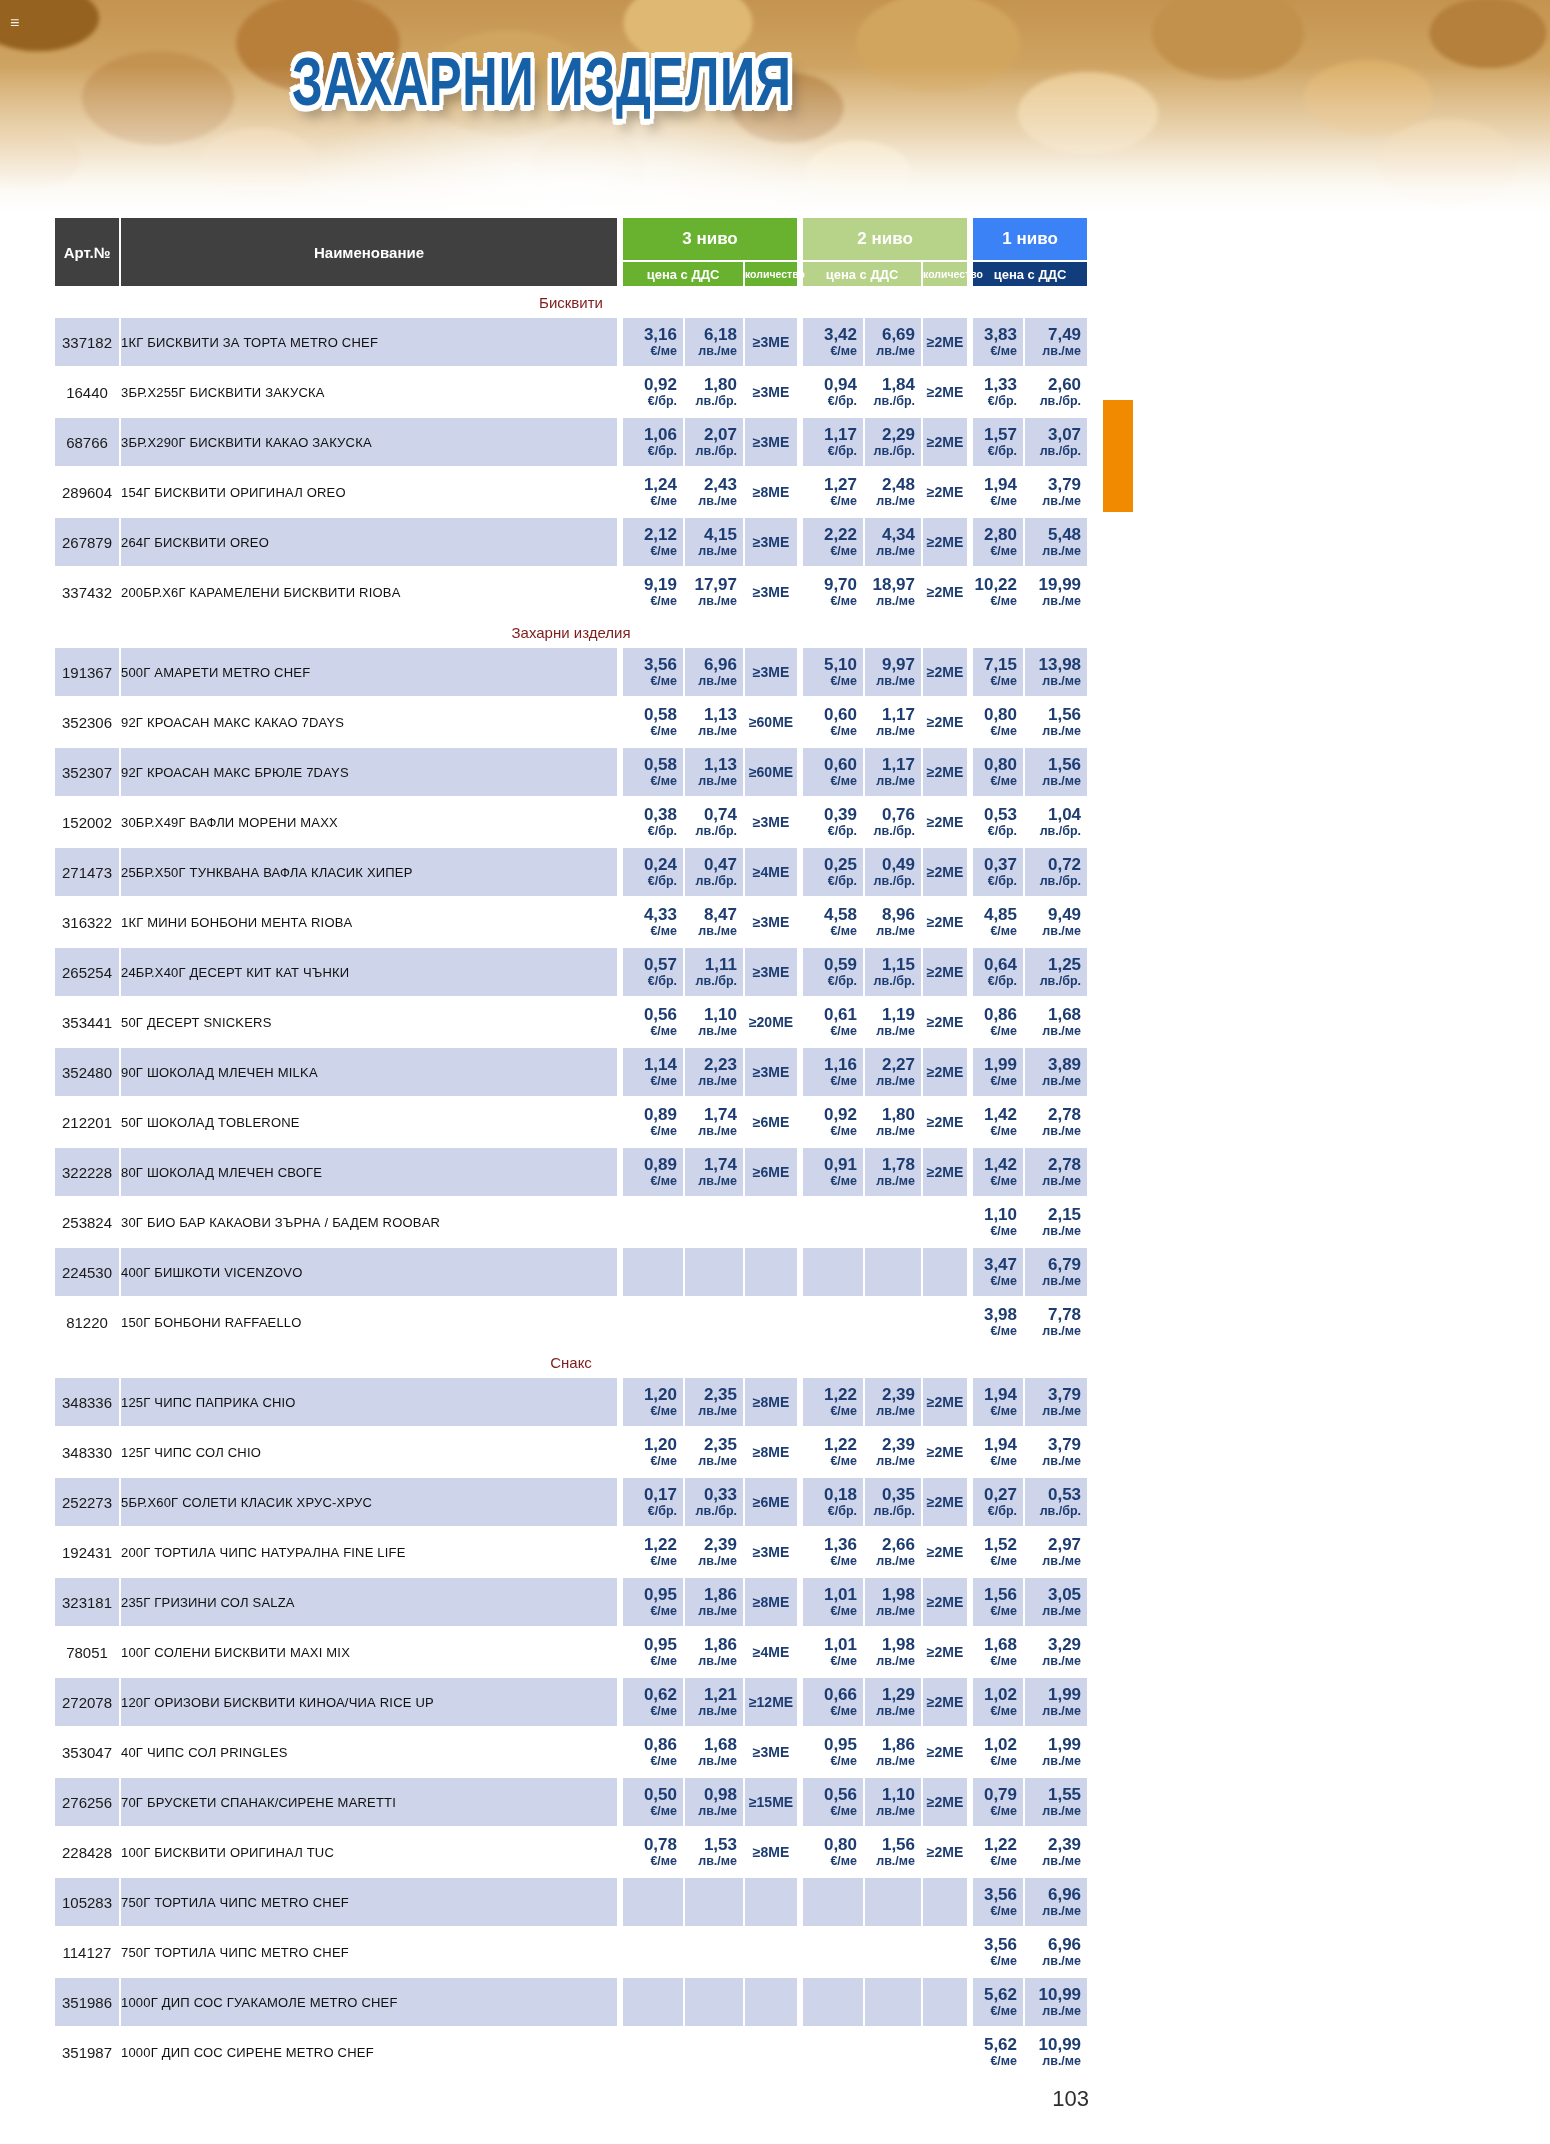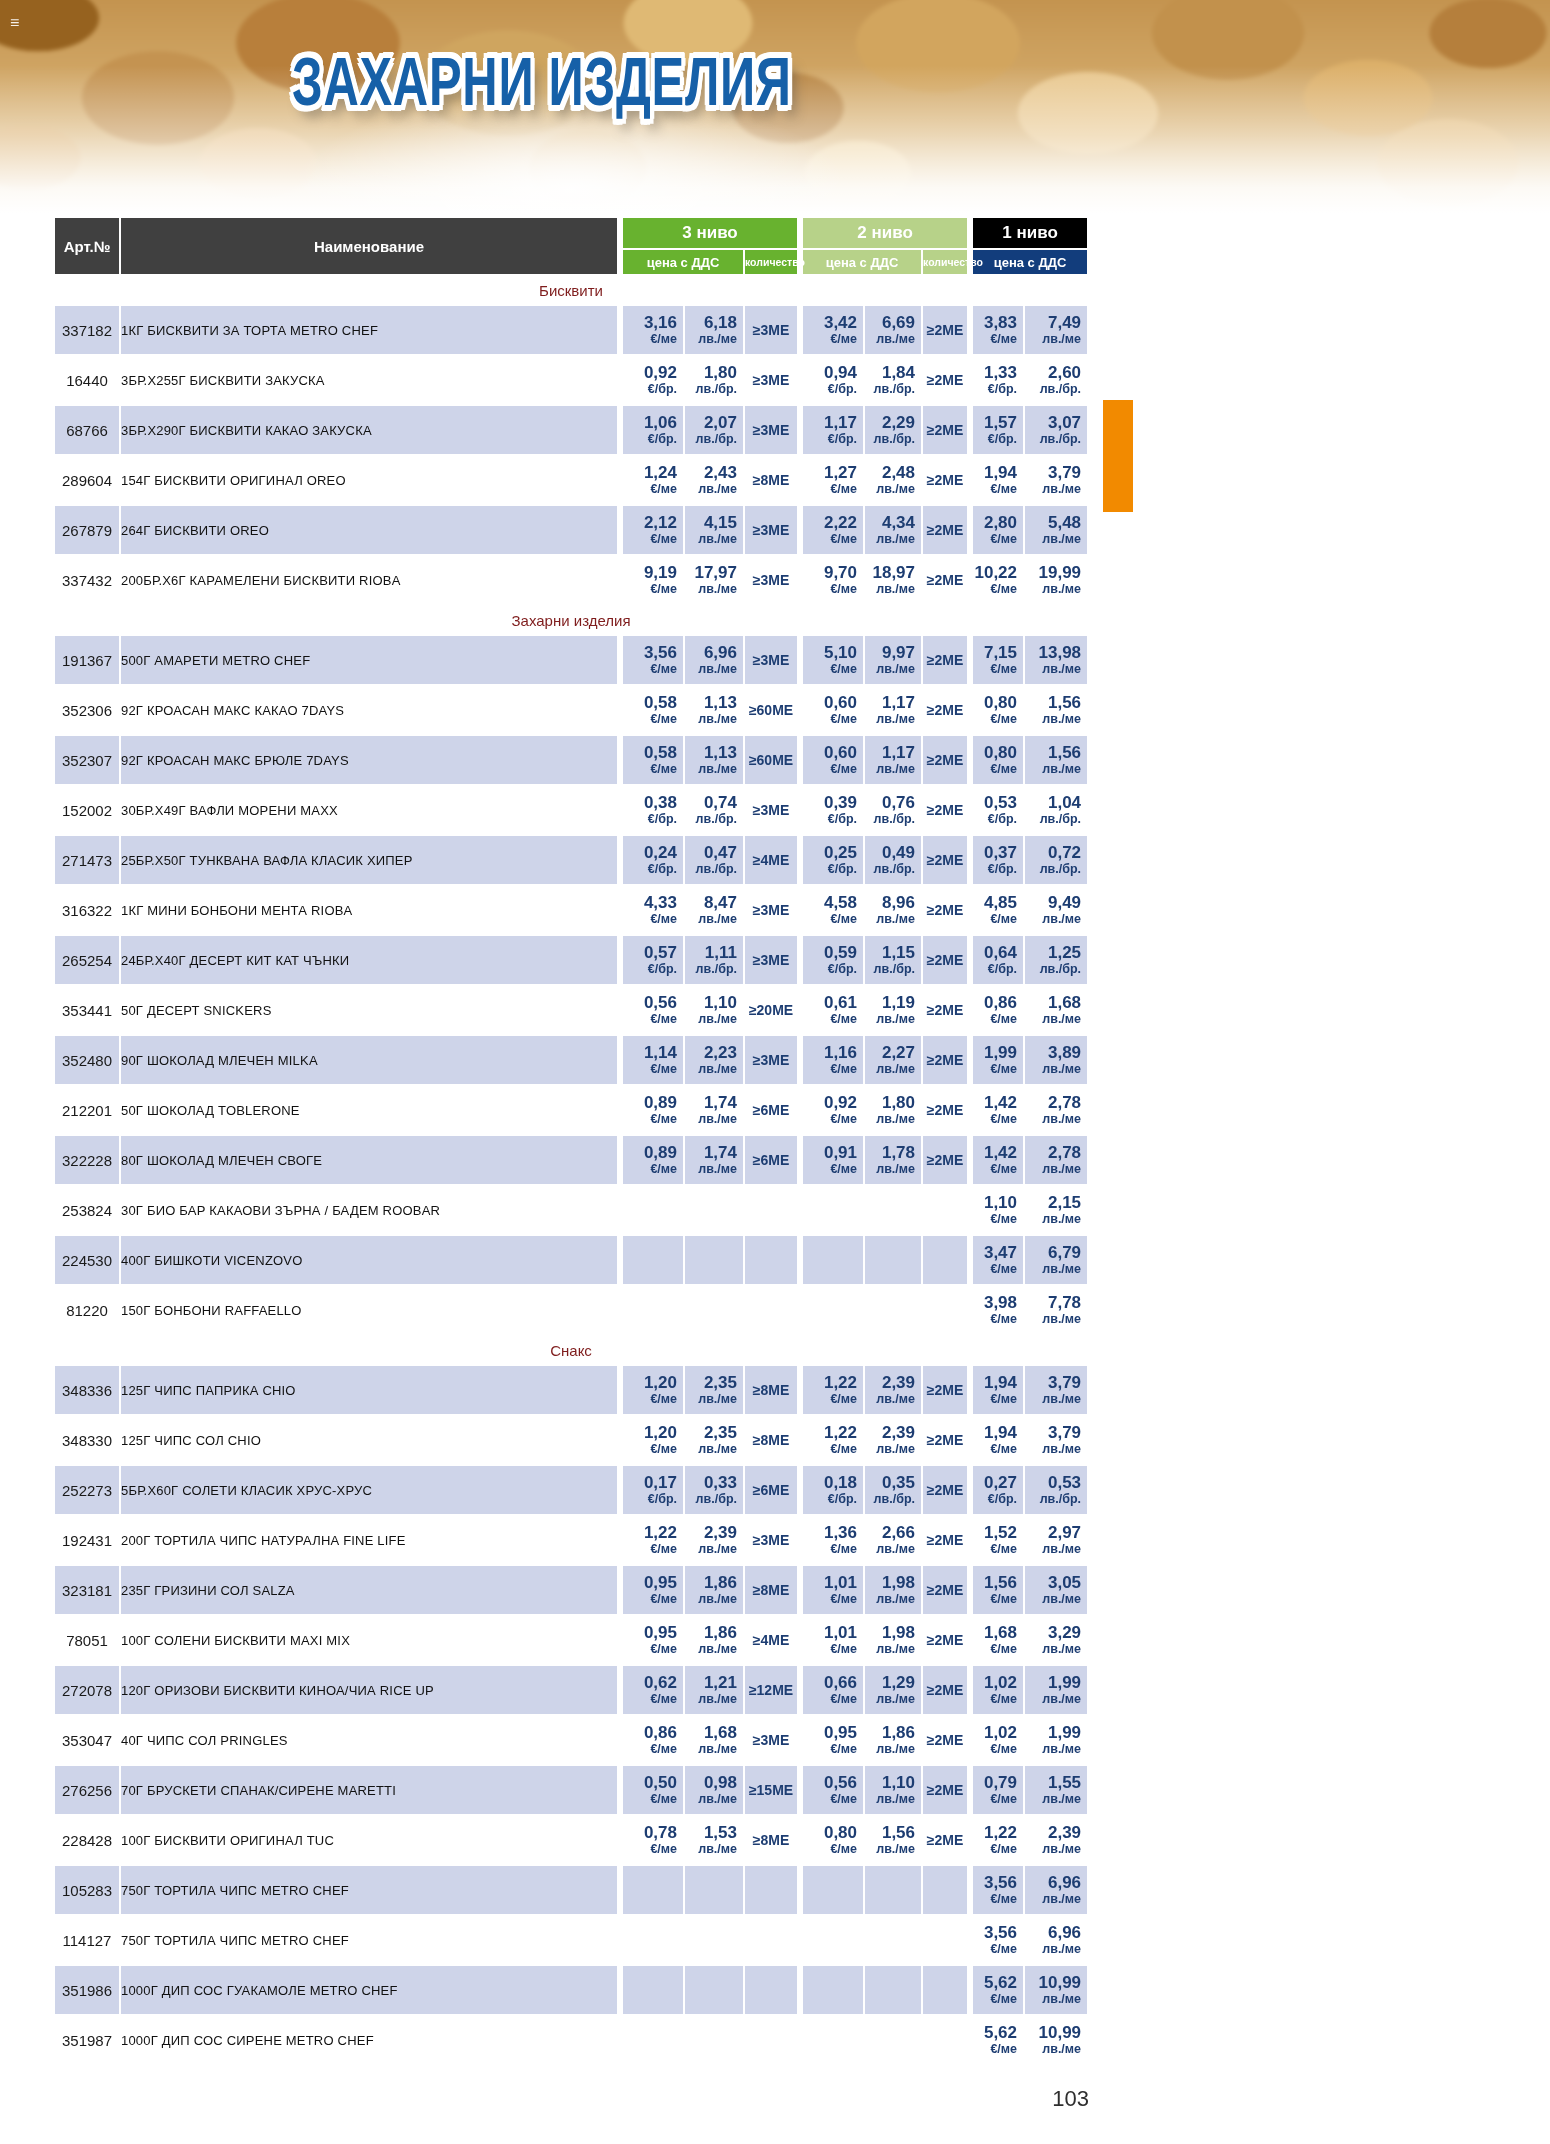--- a/index.html
+++ b/index.html
@@ -64,21 +64,21 @@
   .price-table th,.price-table td{
     padding:0;box-sizing:border-box;
     border-right:2px solid #fff;border-bottom:2px solid #fff;
     vertical-align:middle;
   }
   .block-start{border-left:4px solid #fff;}
   thead th{color:#ffffff;font-weight:bold;text-align:center;}
   .h-art,.h-name{background:#404040;font-size:15px;height:54px;margin-left:25px;}
   .h-l3{background:#68b22f;font-size:17px;height:28px;margin-top:28px;}
   .h-l2{background:#b7d289;font-size:17px;height:23px;}
-  .h-l1{background:#000000;font-size:17px;height:32px;}
+  .h-l1{background:#3b82f6;font-size:17px;height:44px;}
   .h-sub{height:26px;font-size:13px;}
   .h-sub.qtyh{font-size:10.5px;}
   .h-sub.g{background:#68b22f;}
   .h-sub.pg{background:#b7d289;}
   .h-sub.nb{background:#123d7c;}
   .section-row td{
     height:30px;background:#ffffff;text-align:center;
     font-size:15px;color:#7f1d1d;
   }
   .data-row td{height:50px;}

